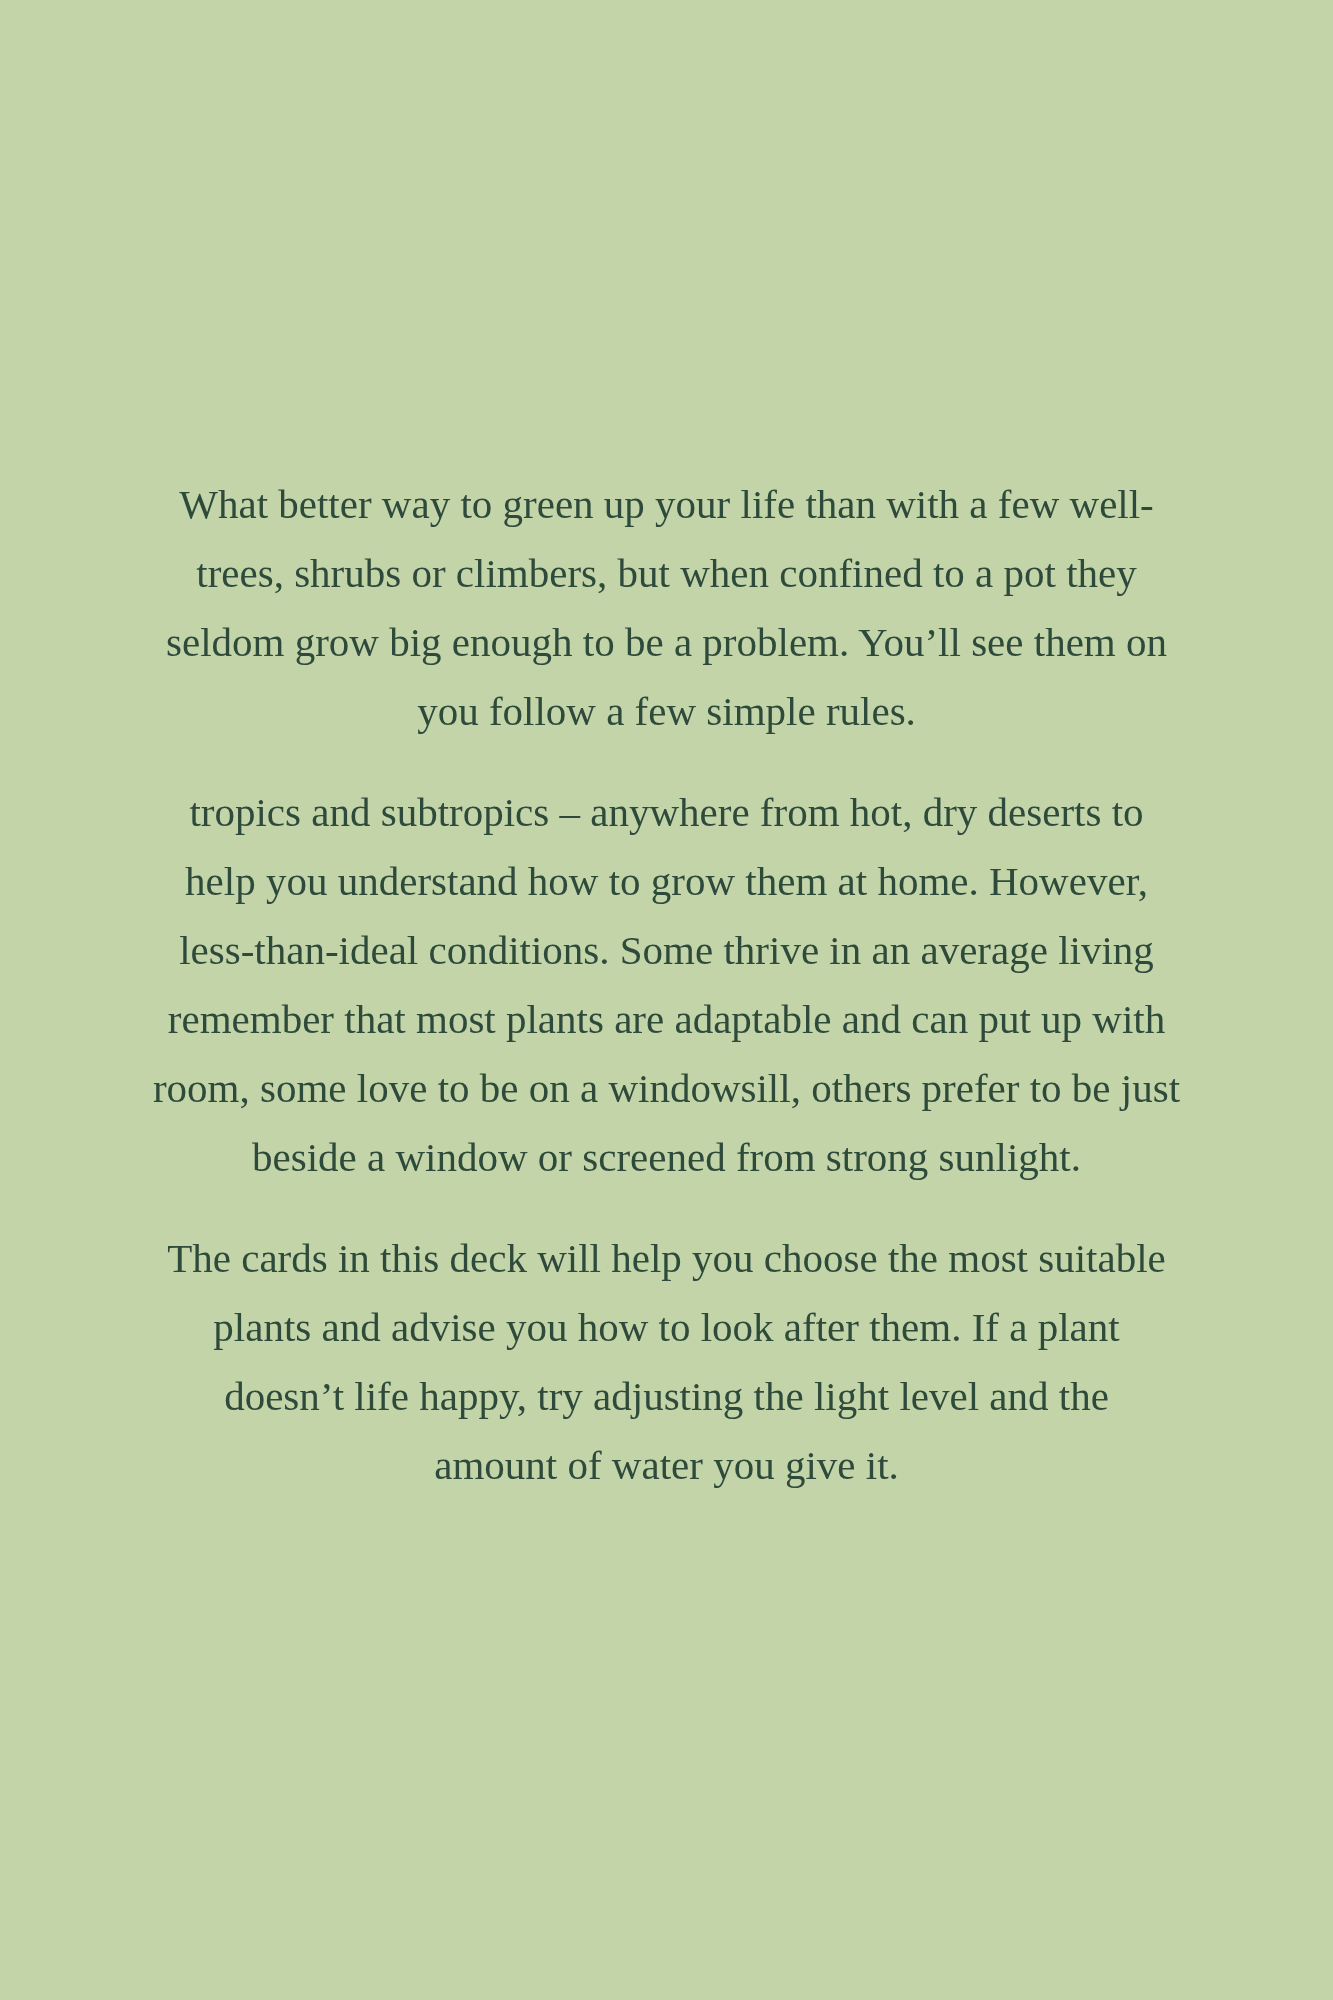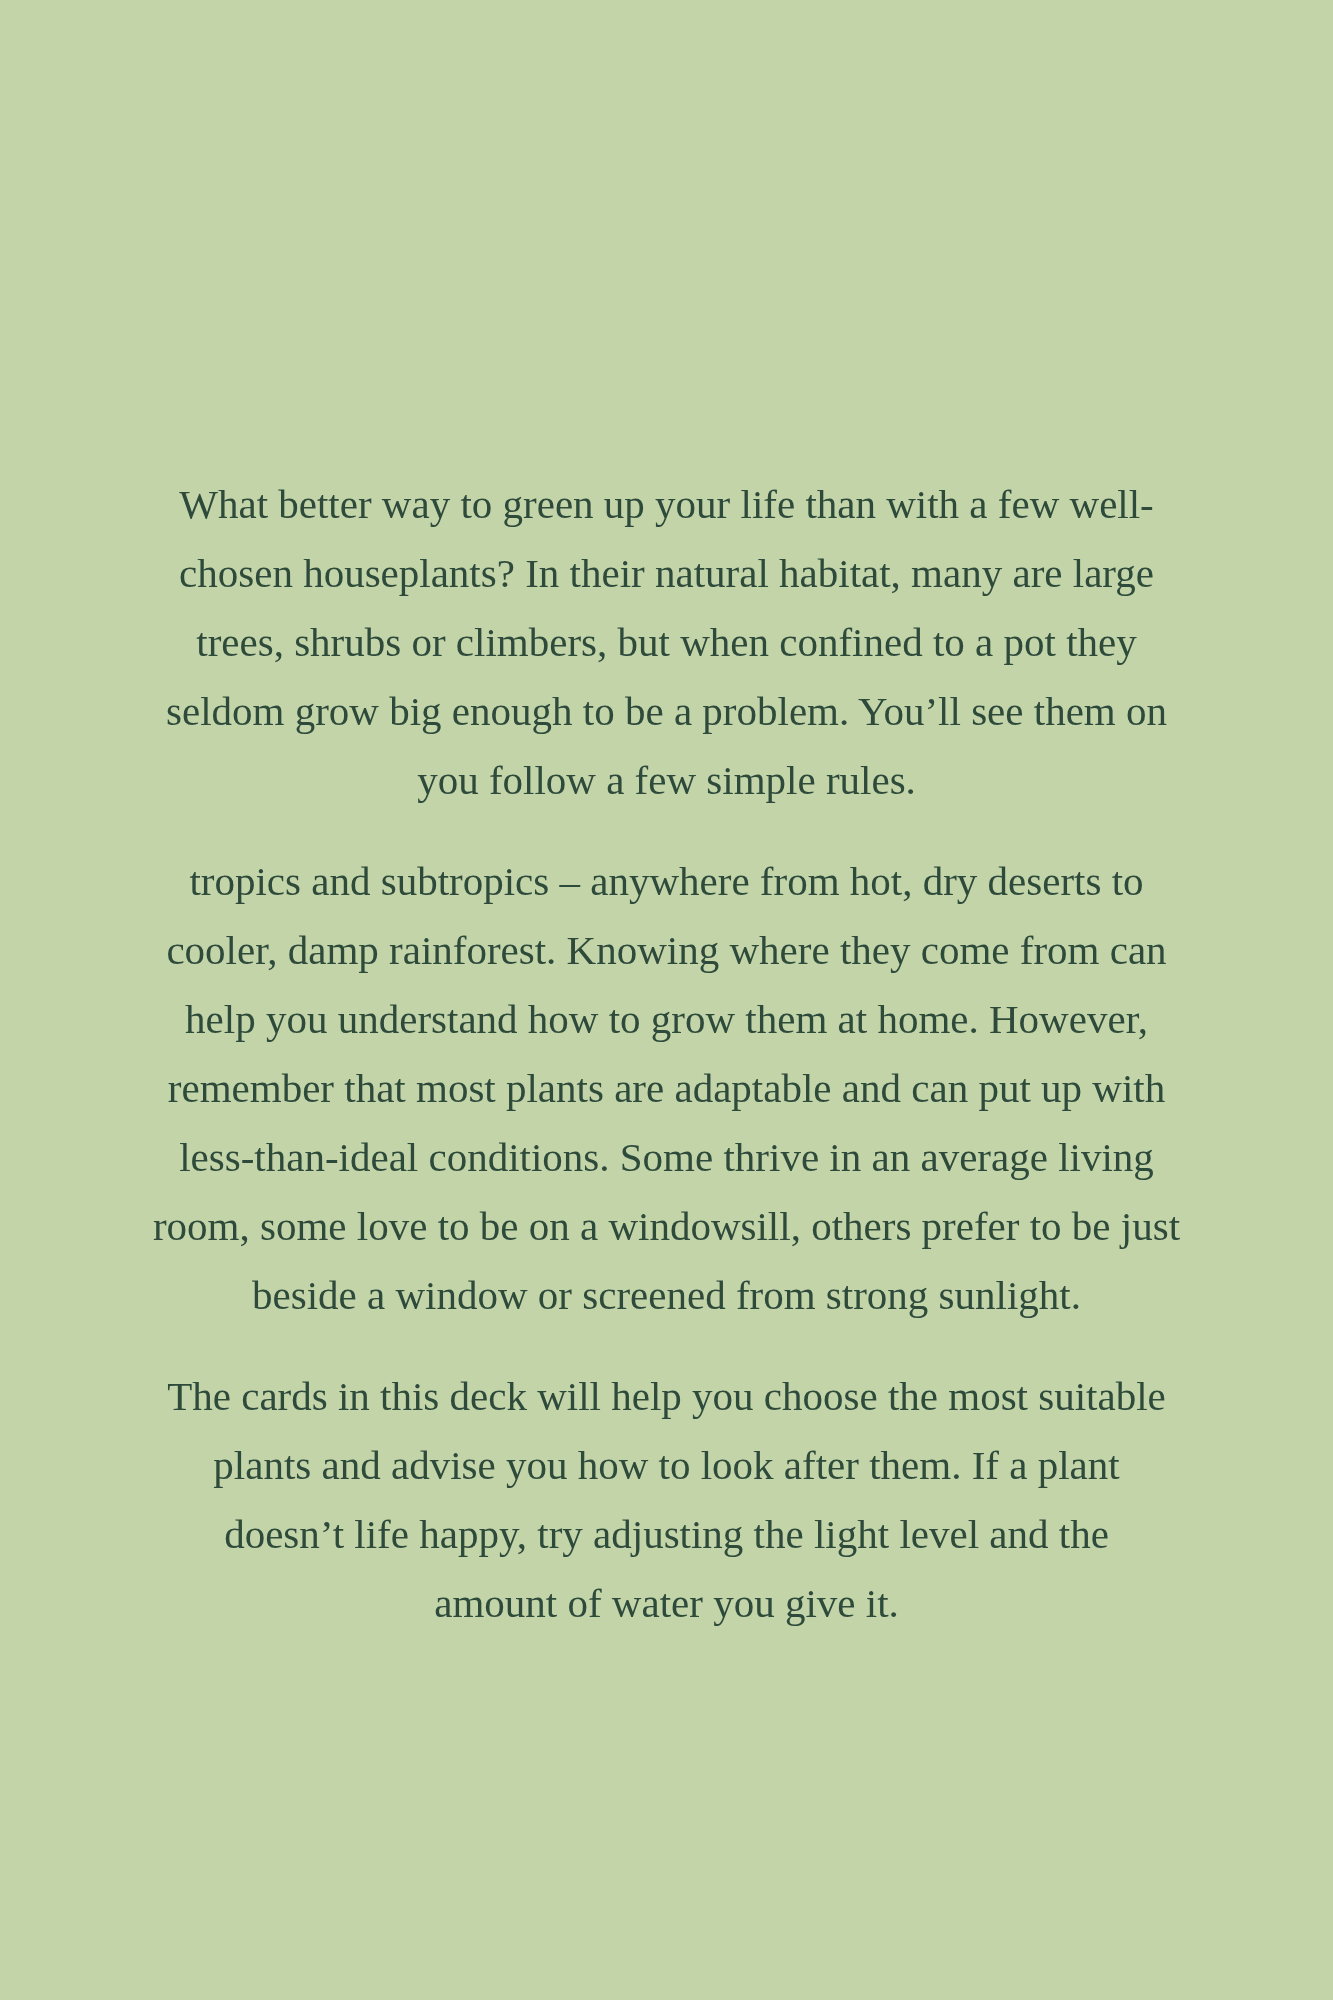--- a/index.html
+++ b/index.html
@@ -41,31 +41,29 @@
     white-space: nowrap;
   }
 </style>
 </head>
 <body>
 
 <div class="page">
   <div class="text-block">
     <div class="paragraph">
         <div class="line">What better way to green up your life than with a few well-</div>
-        <div class="line">chosen houseplants? In their natural habitat, many are large</div>
         <div class="line">trees, shrubs or climbers, but when confined to a pot they</div>
         <div class="line">seldom grow big enough to be a problem. You’ll see them on</div>
         <div class="line">you follow a few simple rules.</div>
       </div>
     <div class="paragraph">
         <div class="line">tropics and subtropics – anywhere from hot, dry deserts to</div>
-        <div class="line">cooler, damp rainforest. Knowing where they come from can</div>
         <div class="line">help you understand how to grow them at home. However,</div>
+        <div class="line">less-than-ideal conditions. Some thrive in an average living</div>
         <div class="line">remember that most plants are adaptable and can put up with</div>
-        <div class="line">less-than-ideal conditions. Some thrive in an average living</div>
         <div class="line">room, some love to be on a windowsill, others prefer to be just</div>
         <div class="line">beside a window or screened from strong sunlight.</div>
       </div>
     <div class="paragraph">
         <div class="line">The cards in this deck will help you choose the most suitable</div>
         <div class="line">plants and advise you how to look after them. If a plant</div>
         <div class="line">doesn’t life happy, try adjusting the light level and the</div>
         <div class="line">amount of water you give it.</div>
       </div>
   </div>

